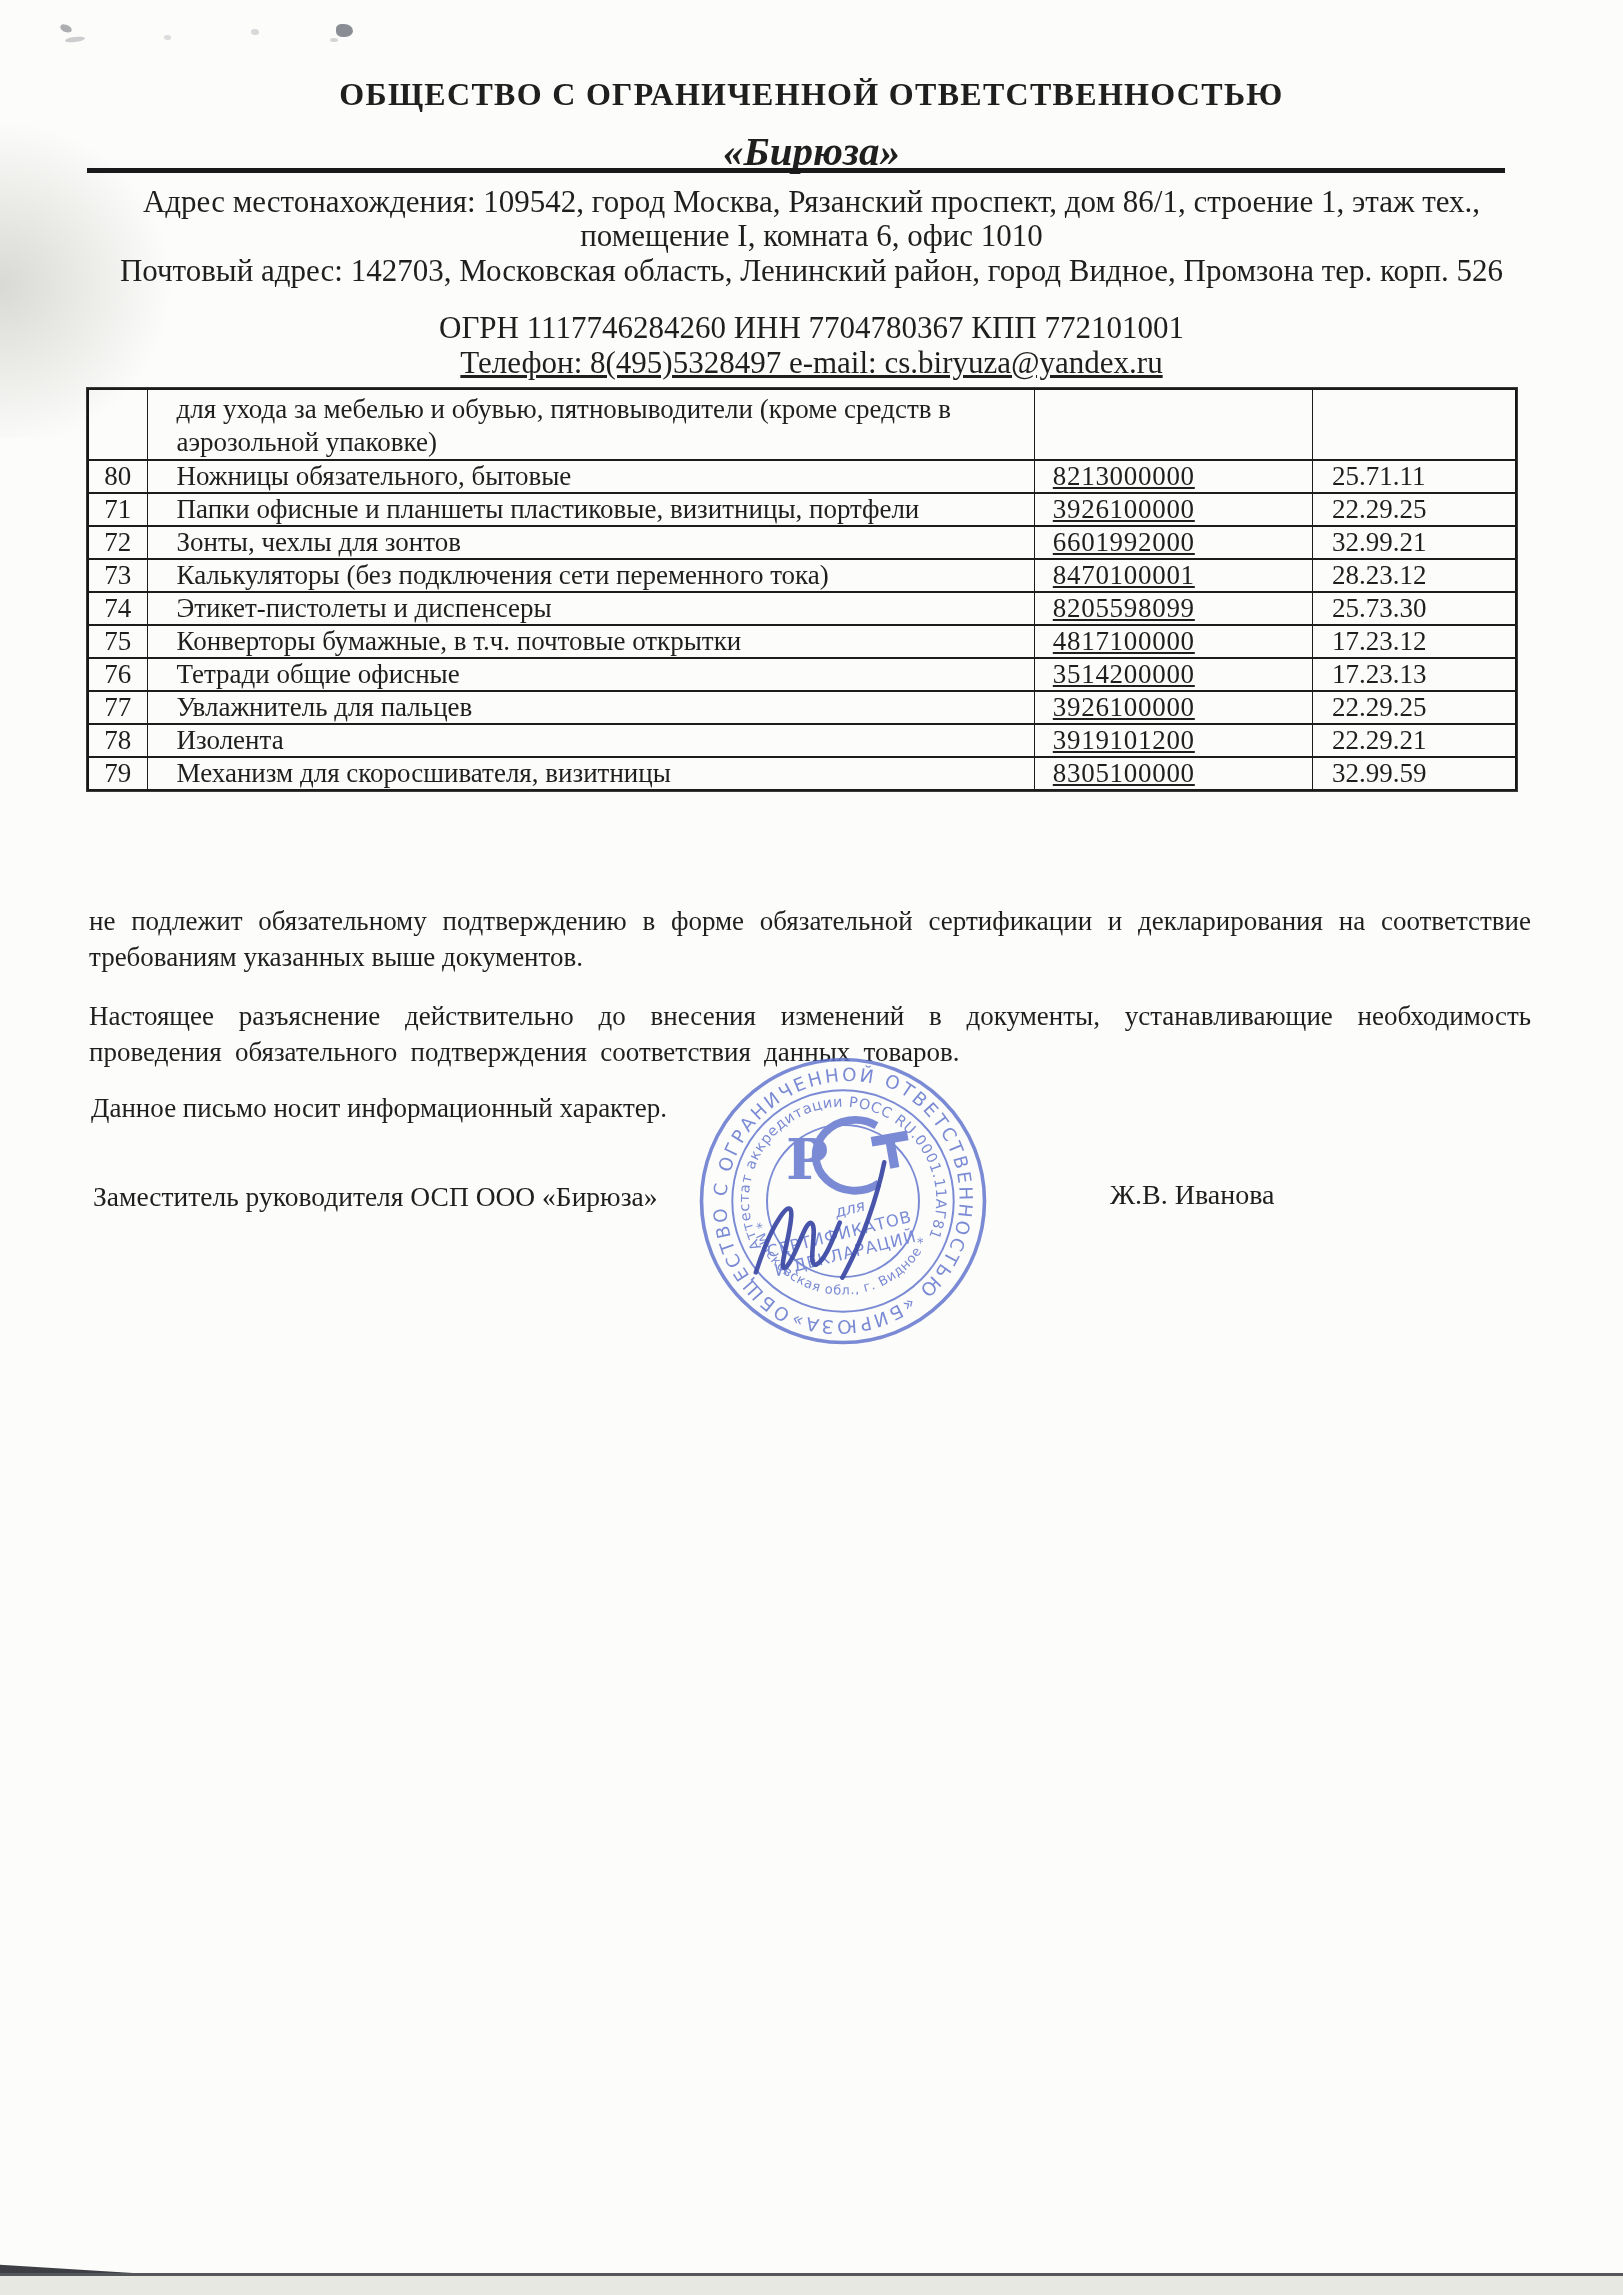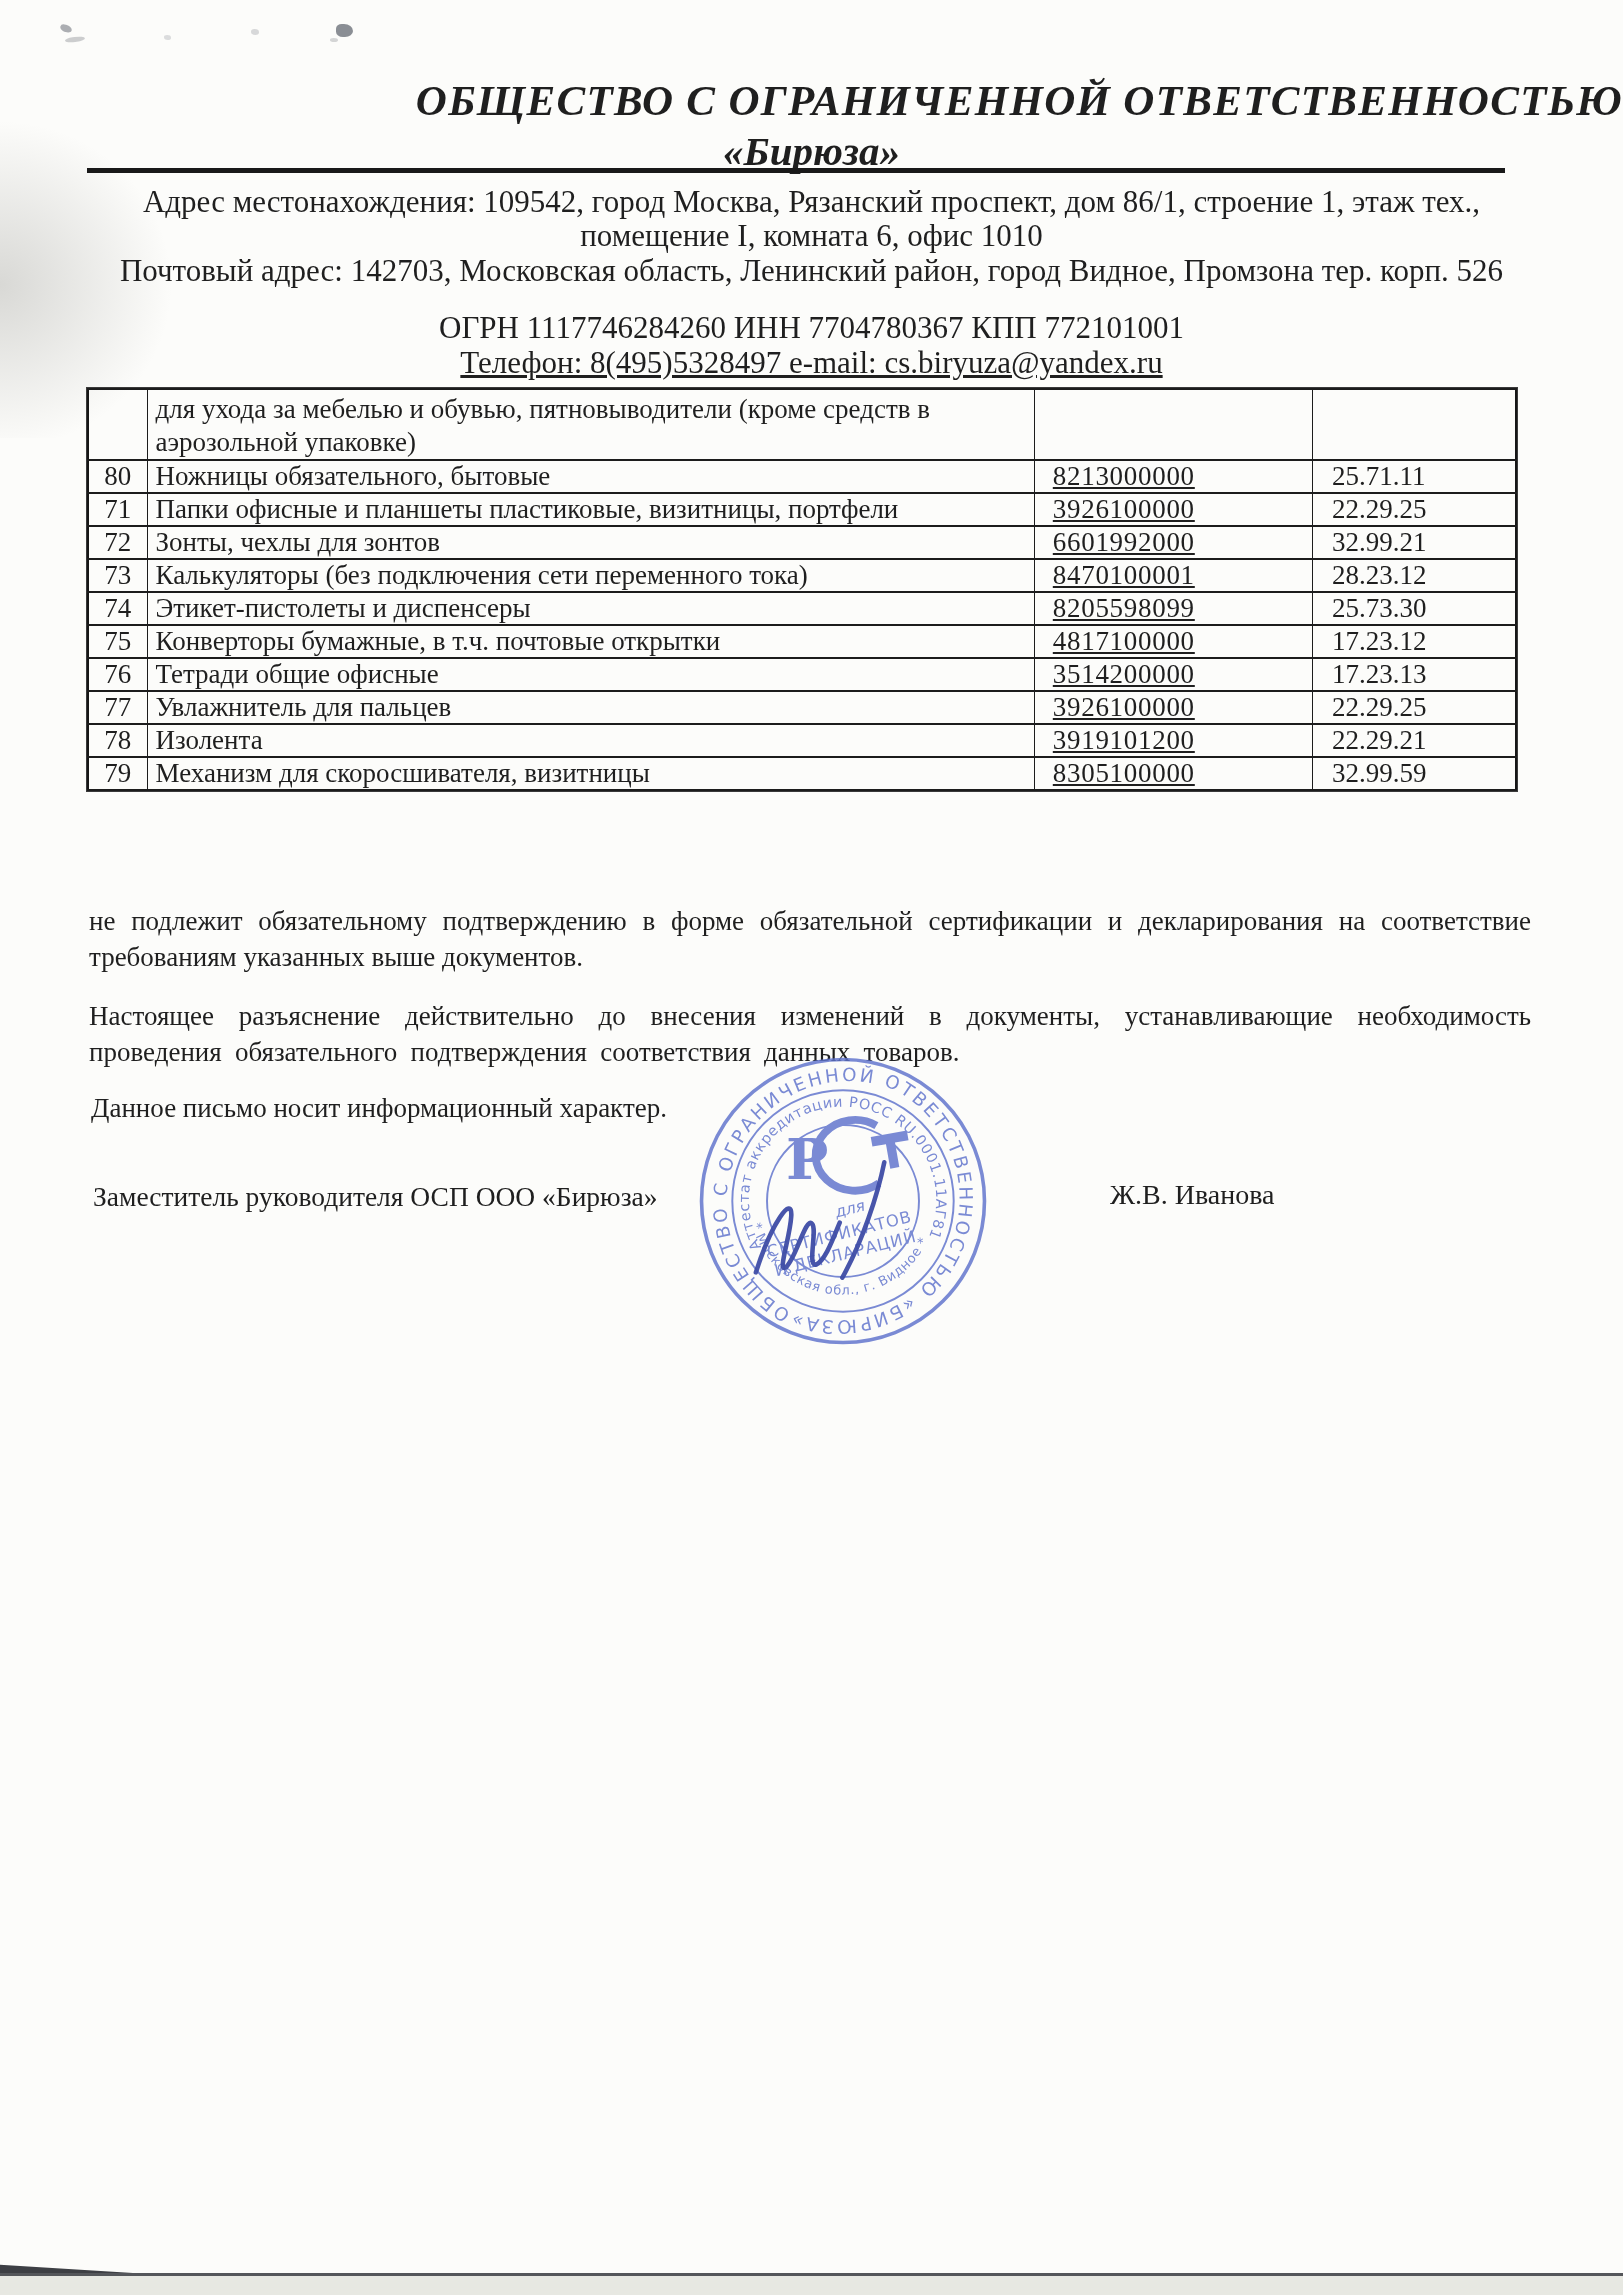--- a/index.html
+++ b/index.html
@@ -27,22 +27,22 @@
   .smudge.s5{left:336px;top:23.6px;width:17px;height:13px;background:rgba(90,96,104,.7);border-radius:40% 62% 55% 48%;}
   .smudge.s6{left:330px;top:38px;width:7.9px;height:3.9px;opacity:.5;}
   .scan-bottom-line{position:absolute;left:0;top:2273px;width:1623px;height:3.3px;background:var(--scan-shadow-color,#54565a);}
   .scan-bottom-band{position:absolute;left:0;top:2276px;width:1623px;height:19.6px;background:#e7e8e2;}
   .scan-corner-wedge{
     position:absolute;left:0;top:2262px;width:137px;height:15.7px;background:#3d3f44;
     clip-path:polygon(0 18%, 100% 72%, 100% 100%, 0 100%);
   }
   
   .title1{
-    position:absolute;left:0;right:0;top:76px;text-align:right;
-    font-size:43px;font-weight:bold;font-style:italic;letter-spacing:1.3px;white-space:nowrap;
+    position:absolute;left:0;right:0;top:76px;text-align:center;
+    font-size:32px;font-weight:bold;letter-spacing:1.3px;white-space:nowrap;
   }
   .title2{
     position:absolute;left:0;right:0;top:127px;text-align:center;
     font-size:41px;font-weight:bold;font-style:italic;
   }
   .header-rule{position:absolute;left:87px;top:168px;width:1418px;height:4.6px;background:#191919;}
   .hline{position:absolute;left:0;right:0;text-align:center;font-size:31px;white-space:nowrap;}
   .addr1{top:184px;}
   .addr2{top:218px;}
   .postal{top:253px;}
@@ -55,21 +55,21 @@
     font-size:27px;
   }
   table.goods td{
     border:2px solid #1c1c1c;
     border-left-width:1.3px;border-right-width:1.3px;
     height:29px;vertical-align:middle;padding:0;
     overflow:hidden;white-space:nowrap;
   }
   table.goods{border:2.6px solid #161616;outline:0.7px solid #3a3a3a;}
   table.goods td.col-num{text-align:center;}
-  table.goods td.col-desc{padding-left:8px;}
+  table.goods td.col-desc{padding-left:29px;}
   table.goods td.col-code{padding-left:18.3px;letter-spacing:0.7px;text-decoration:underline;}
   table.goods td.col-okpd{padding-left:19.6px;}
   table.goods tr.row-tall td{height:65px;vertical-align:top;}
   table.goods tr.row-tall td.col-desc{
     white-space:normal;line-height:33px;padding-top:2.6px;padding-right:39px;
   }
   
   .para{
     position:absolute;left:89px;width:1442px;margin:0;
     font-size:27px;line-height:36px;text-align:justify;

